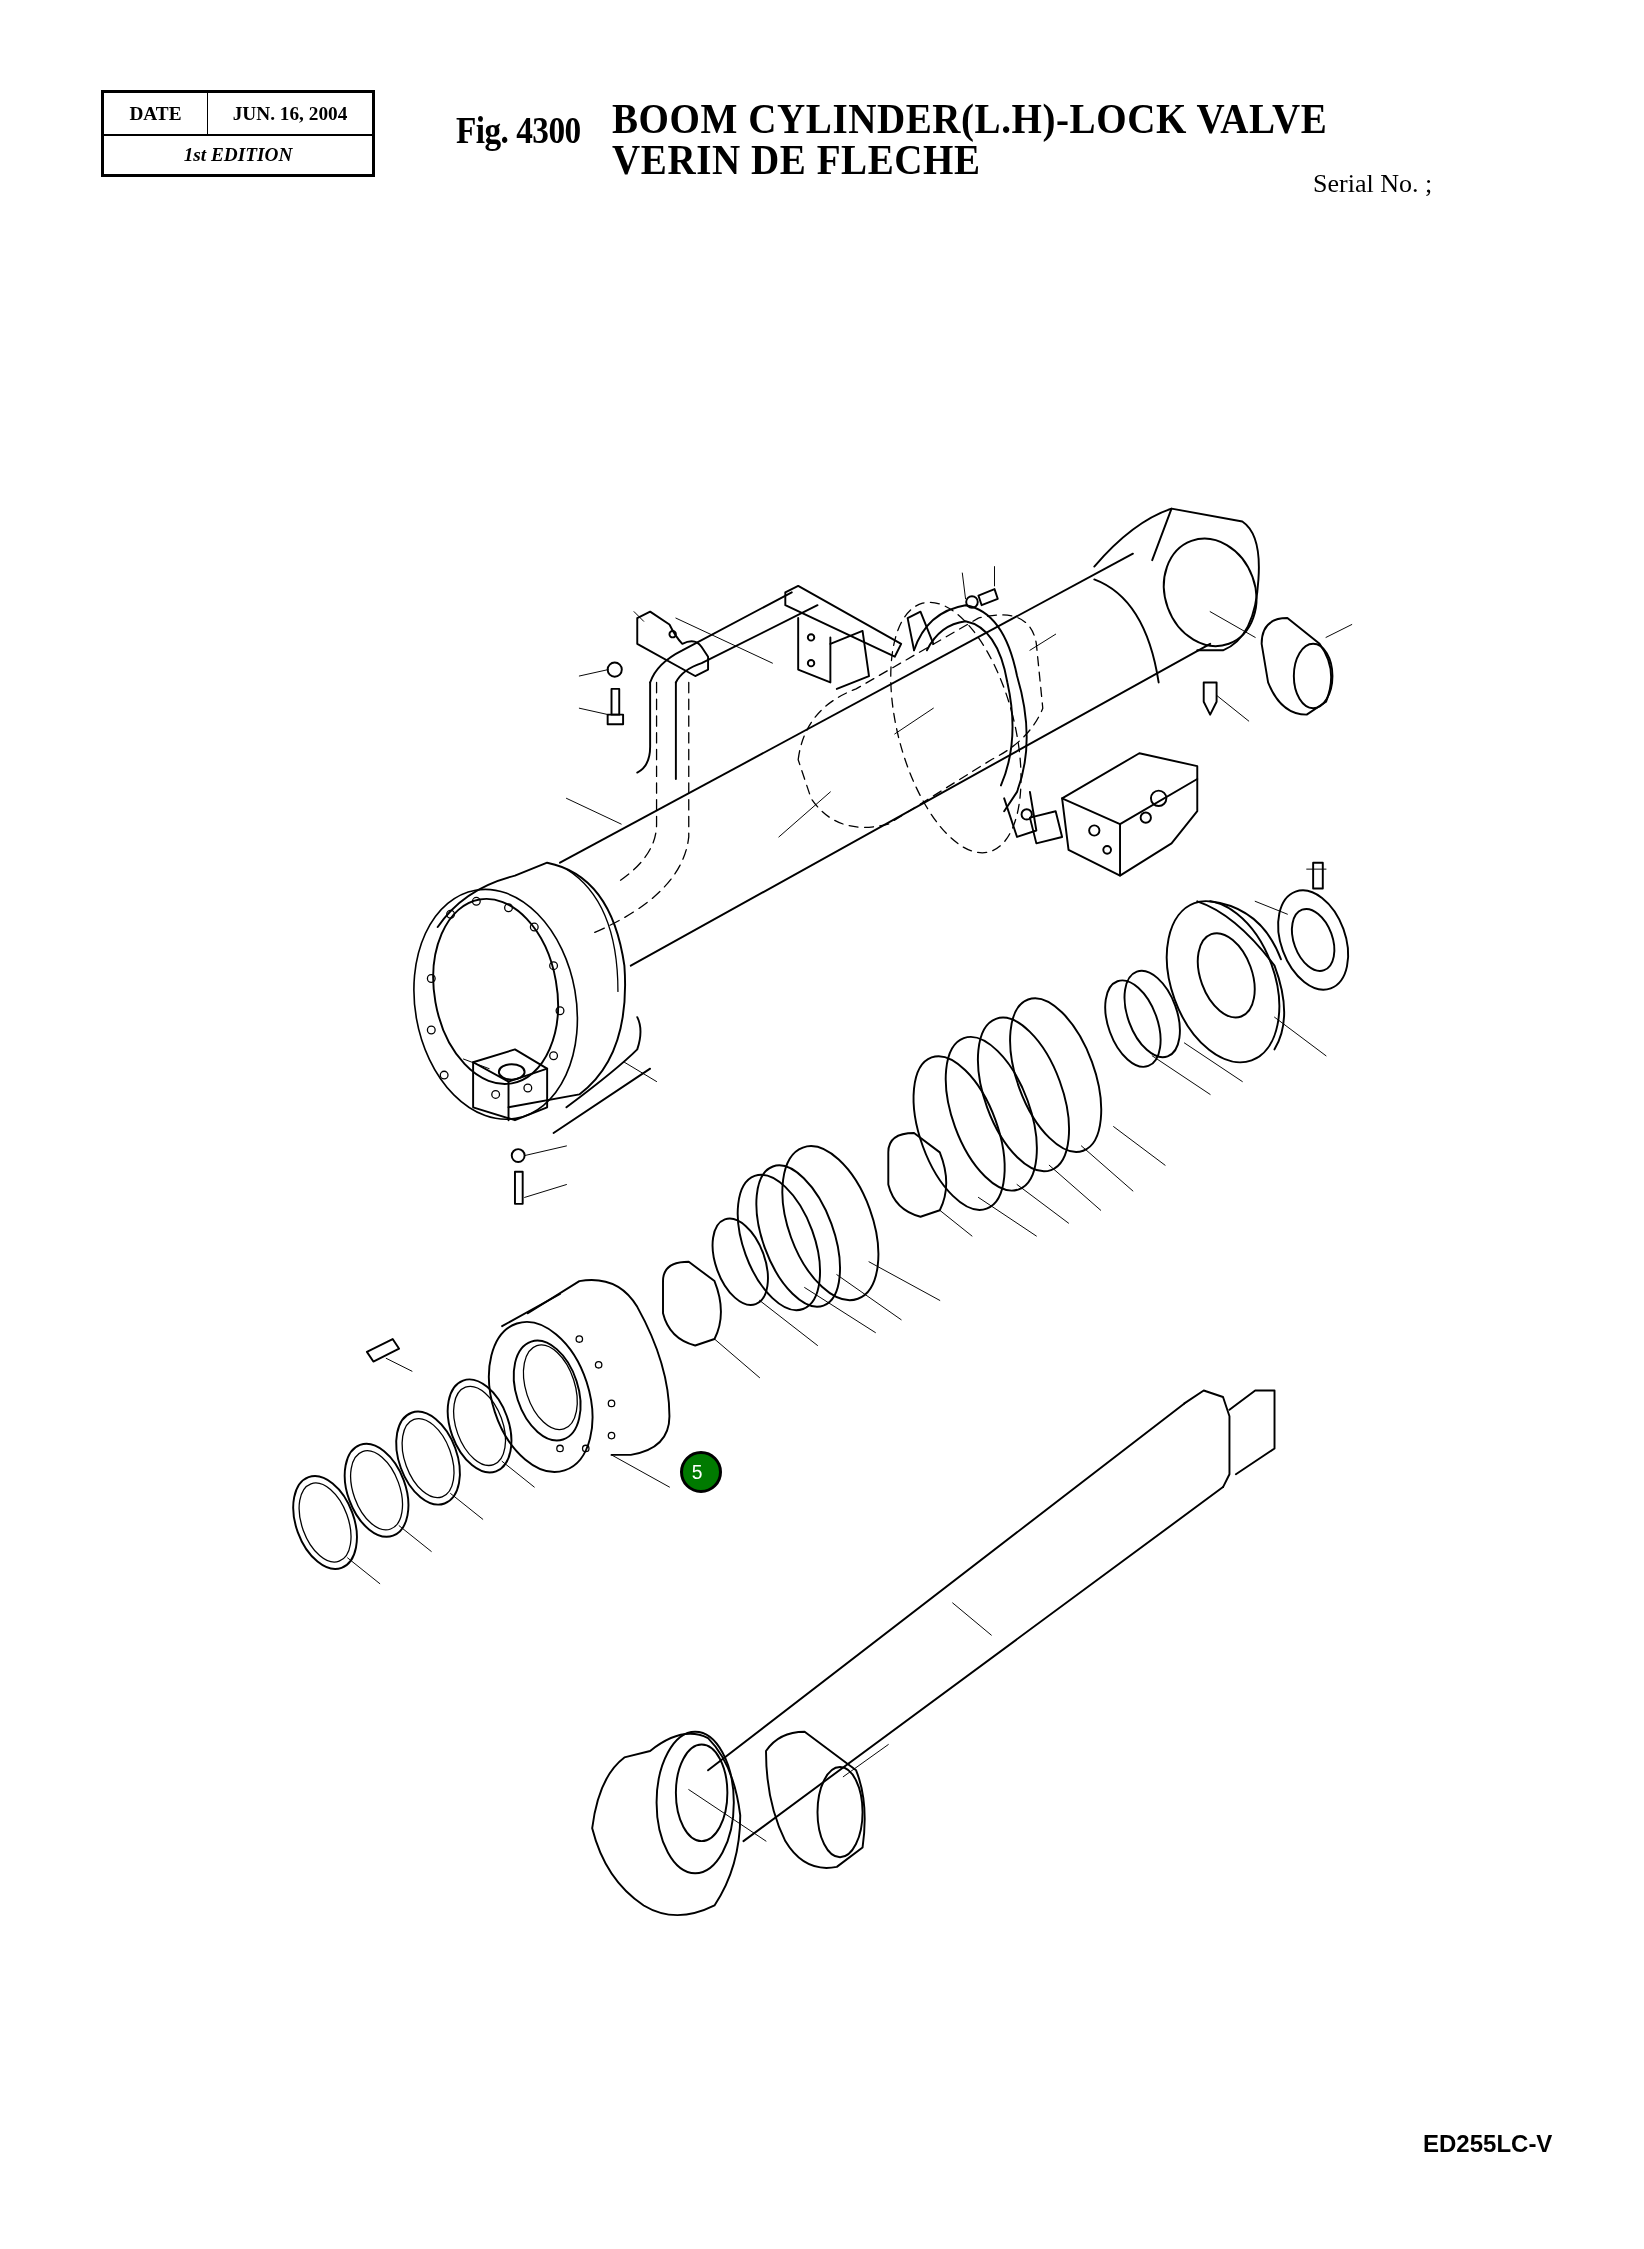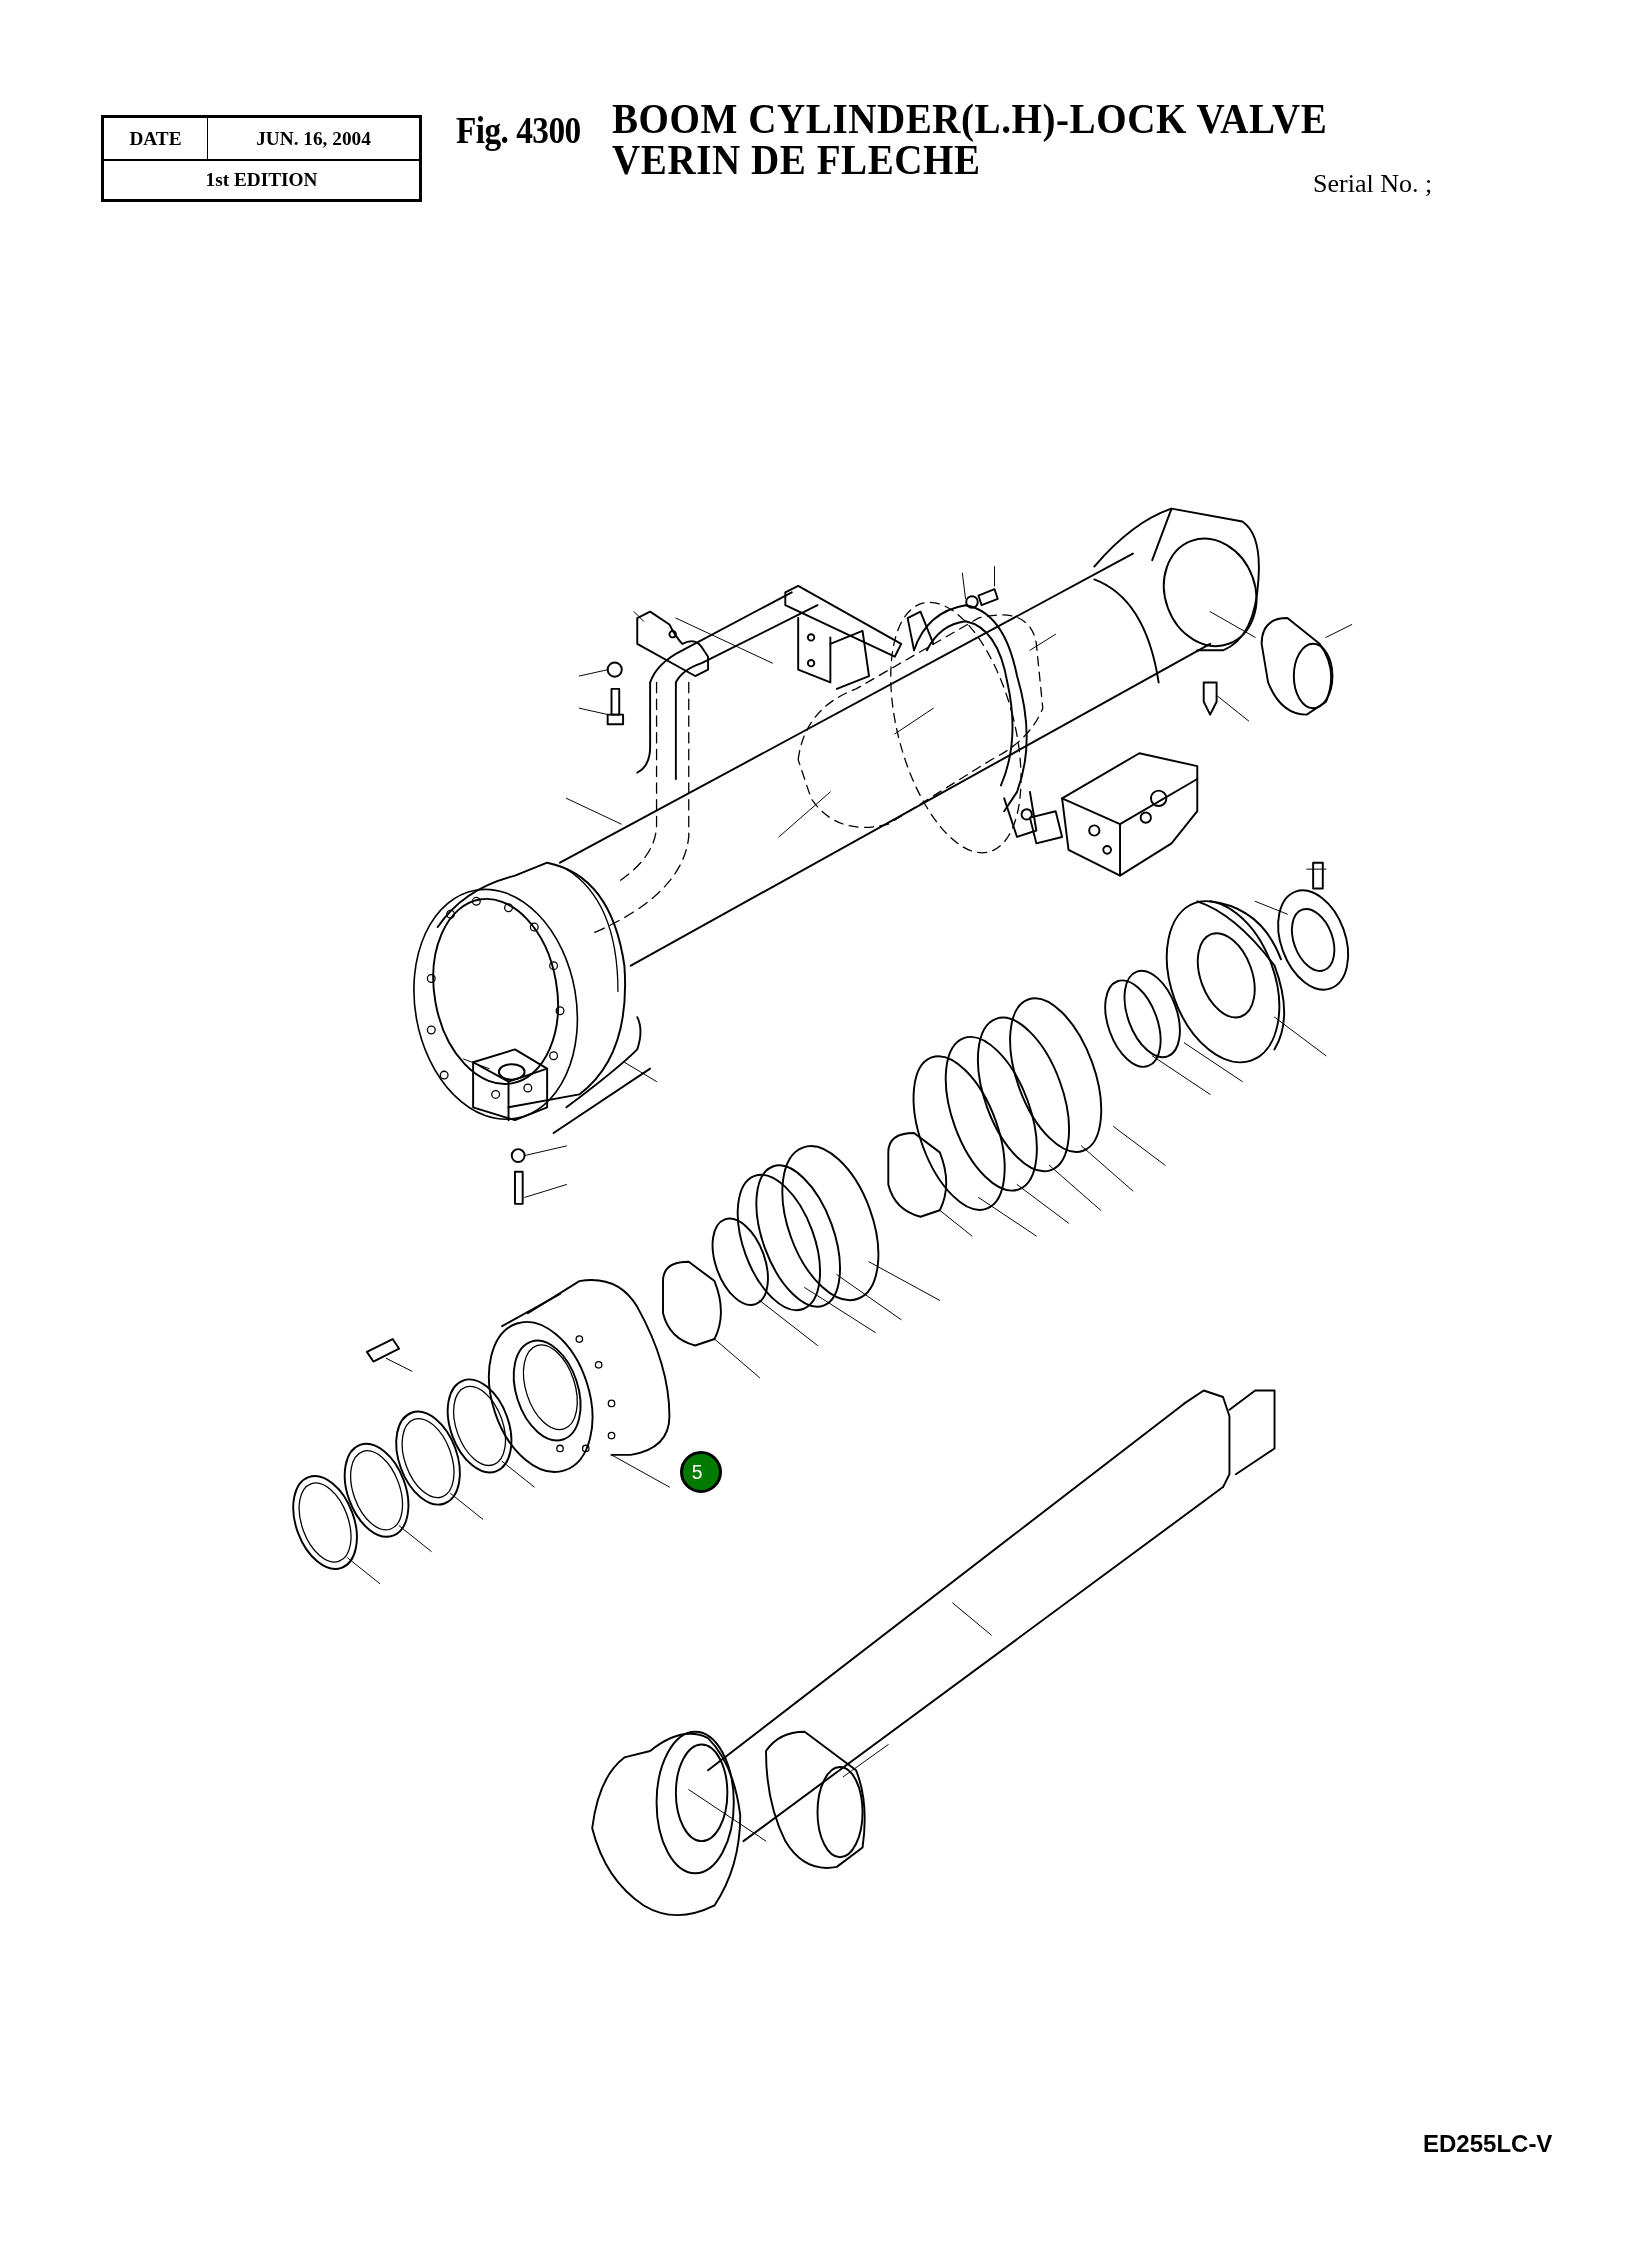--- a/index.html
+++ b/index.html
@@ -1,21 +1,21 @@
 <!DOCTYPE html>
 <html style="font-size:10.3px"><head>
 <meta charset="utf-8">
 <style>
   html, body { margin:0; padding:0; background:#ffffff; }
   body { width:1644px; height:2250px; position:relative; overflow:hidden; font-family:"Liberation Serif", serif; color:#000; }
-  .date-box { position:absolute; left:101px; top:115px; width:321px; height:87px; border:3.9px solid #000; box-sizing:border-box; }
+  .date-box { position:absolute; left:101px; top:90px; width:274px; height:87px; border:3.9px solid #000; box-sizing:border-box; }
   .date-row { display:flex; height:41px; border-bottom:2.6px solid #000; }
   .date-label { width:103px; border-right:1.9px solid #000; display:flex; align-items:center; justify-content:center; font-weight:bold; font-size:19.3px; }
   .date-value { flex:1; display:flex; align-items:center; justify-content:center; font-weight:bold; font-size:19.3px; }
-  .edition-row { height:37px; display:flex; align-items:center; justify-content:center; font-weight:bold; font-size:19.3px; }
+  .edition-row { height:37px; display:flex; align-items:center; justify-content:center; font-weight:bold; font-size:19.3px;font-style:italic; }
   .fig-num { position:absolute; left:456px; top:109px; font-weight:bold; font-size:37px; letter-spacing:-0.6px; transform:scaleX(0.9); transform-origin:left top; }
   .title-1 { position:absolute; left:612px; top:95px; font-weight:bold; font-size:42px; letter-spacing:0.6px; transform:scaleX(0.93); transform-origin:left top; white-space:nowrap; }
   .title-2 { position:absolute; left:612px; top:136px; font-weight:bold; font-size:42px; letter-spacing:0.6px; transform:scaleX(0.93); transform-origin:left top; white-space:nowrap; }
   .serial { position:absolute; left:1313px; top:169px; font-weight:normal; font-size:26px; white-space:nowrap; }
   .footer-code { position:absolute; left:1423px; top:2130px; font-family:"Liberation Sans", sans-serif; font-weight:bold; font-size:24px; white-space:nowrap; }
   .drawing { position:absolute; left:0; top:0; width:1644px; height:2250px; }
   .callout { position:absolute; left:680px; top:1451px; width:42px; height:42px; border-radius:50%; background:#007a00; border:3.2px solid #000; box-sizing:border-box; display:flex; align-items:center; justify-content:center; color:#fff; font-family:"Liberation Sans", sans-serif; font-size:19.3px; cursor:pointer; }
   .callout span { position:relative; left:-3.9px; top:1.3px; }
 </style>
 </head>

